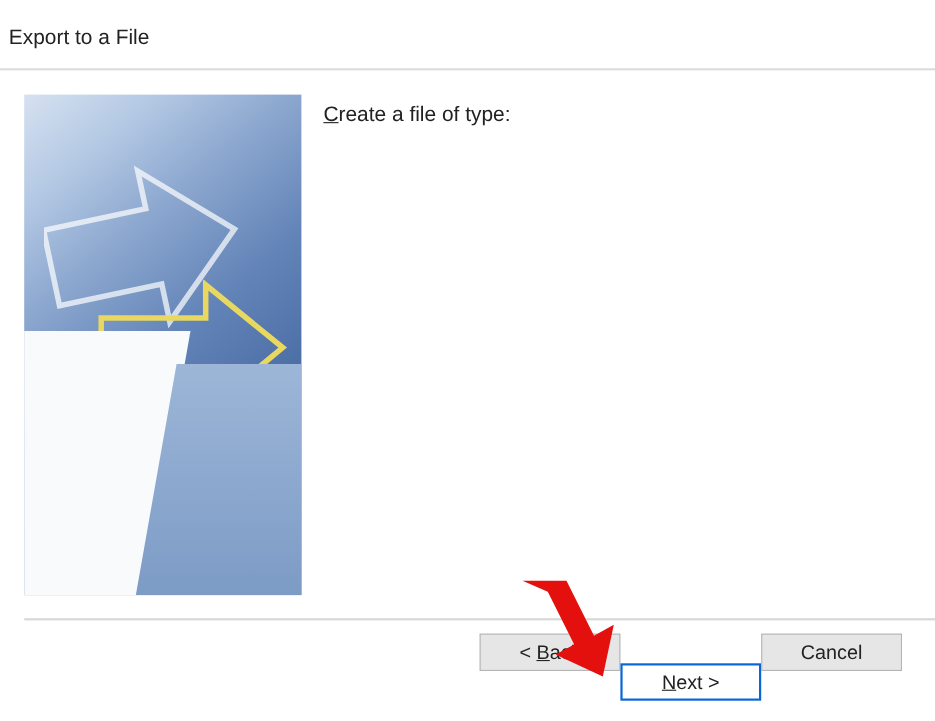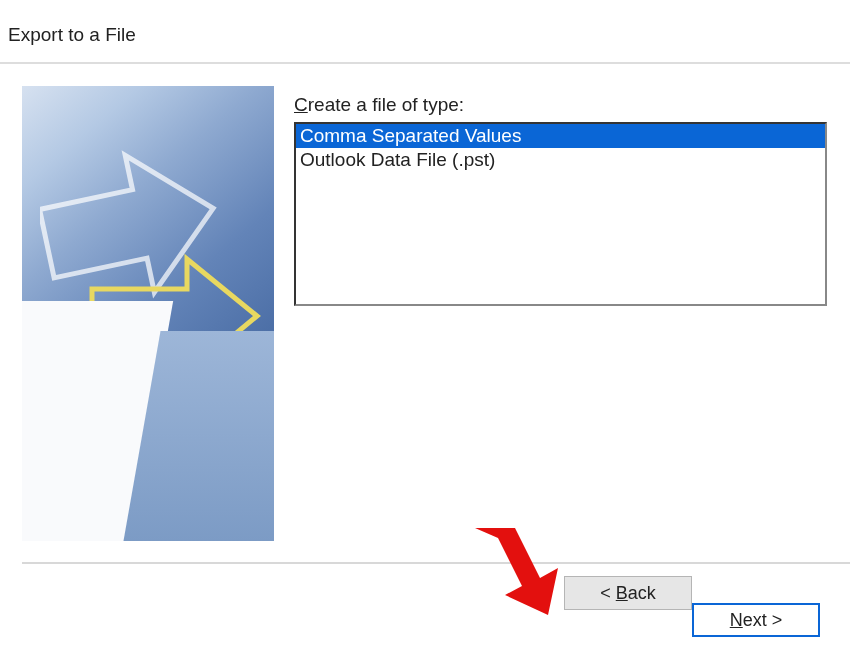--- a/index.html
+++ b/index.html
@@ -154,33 +154,30 @@
       <path d="M 5 35 L 100 35 L 100 5 L 170 62 L 100 120 L 100 90 L 5 90 Z" fill="none" stroke="#e8d860" stroke-width="5"></path>
     </svg>
     <div class="white-block"></div>
     <div class="blue-block"></div>
   </div>
 
   <div class="form-section">
     <label class="form-label">
       <span class="ul">C</span><span>reate a file of type:</span>
     </label>
-    <div class="listbox">
-      <div class="list-item selected">Comma Separated Values</div>
-      <div class="list-item">Outlook Data File (.pst)</div>
-    </div>
   </div>
 </div>
 
 <div class="divider-bottom"></div>
 
 <div class="button-row">
   <button class="btn">
     <span>&lt; </span><span class="ul">B</span><span>ack</span>
   </button>
   <button class="btn primary">
     <span class="ul">N</span><span>ext &gt;</span>
   </button>
+  <button class="btn">Cancel</button>
 </div>
 
 <svg class="red-arrow" viewBox="0 0 110 95">
   <path d="M 15 5 L 55 5 L 80 55 L 98 45 L 88 92 L 45 72 L 62 63 L 38 15 Z" fill="#e3100e"></path>
 </svg>
 
 </body></html>

